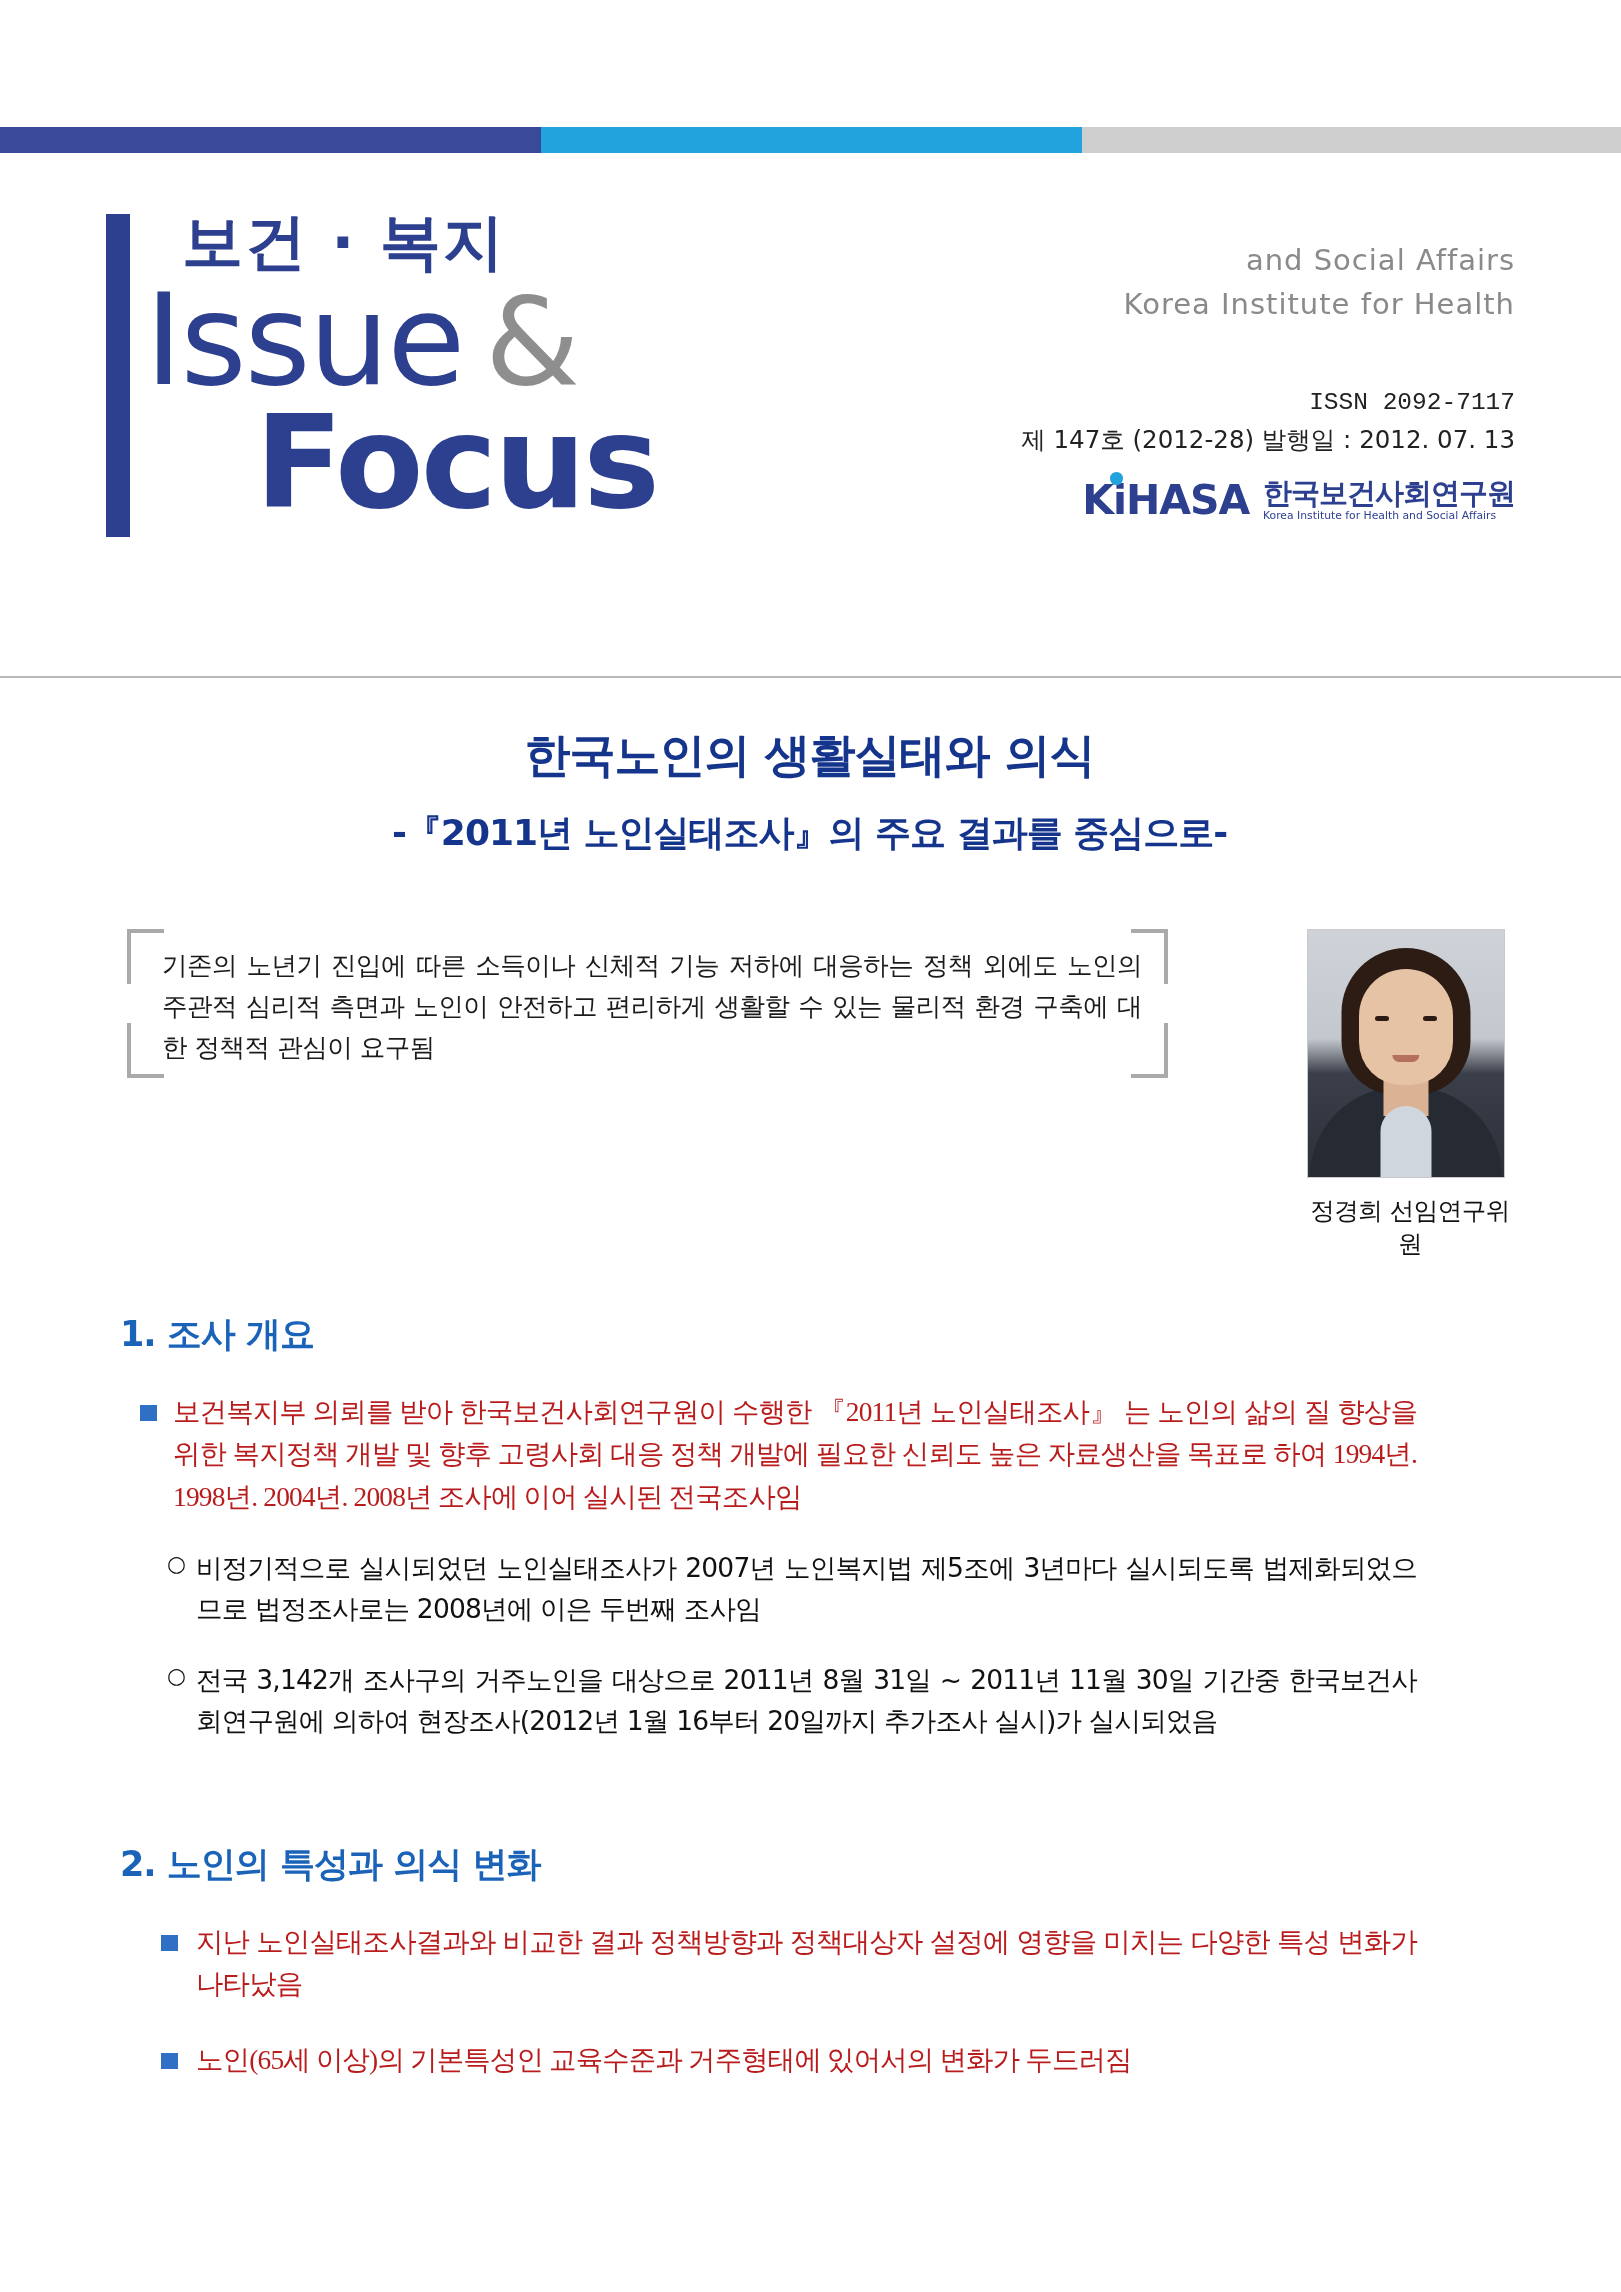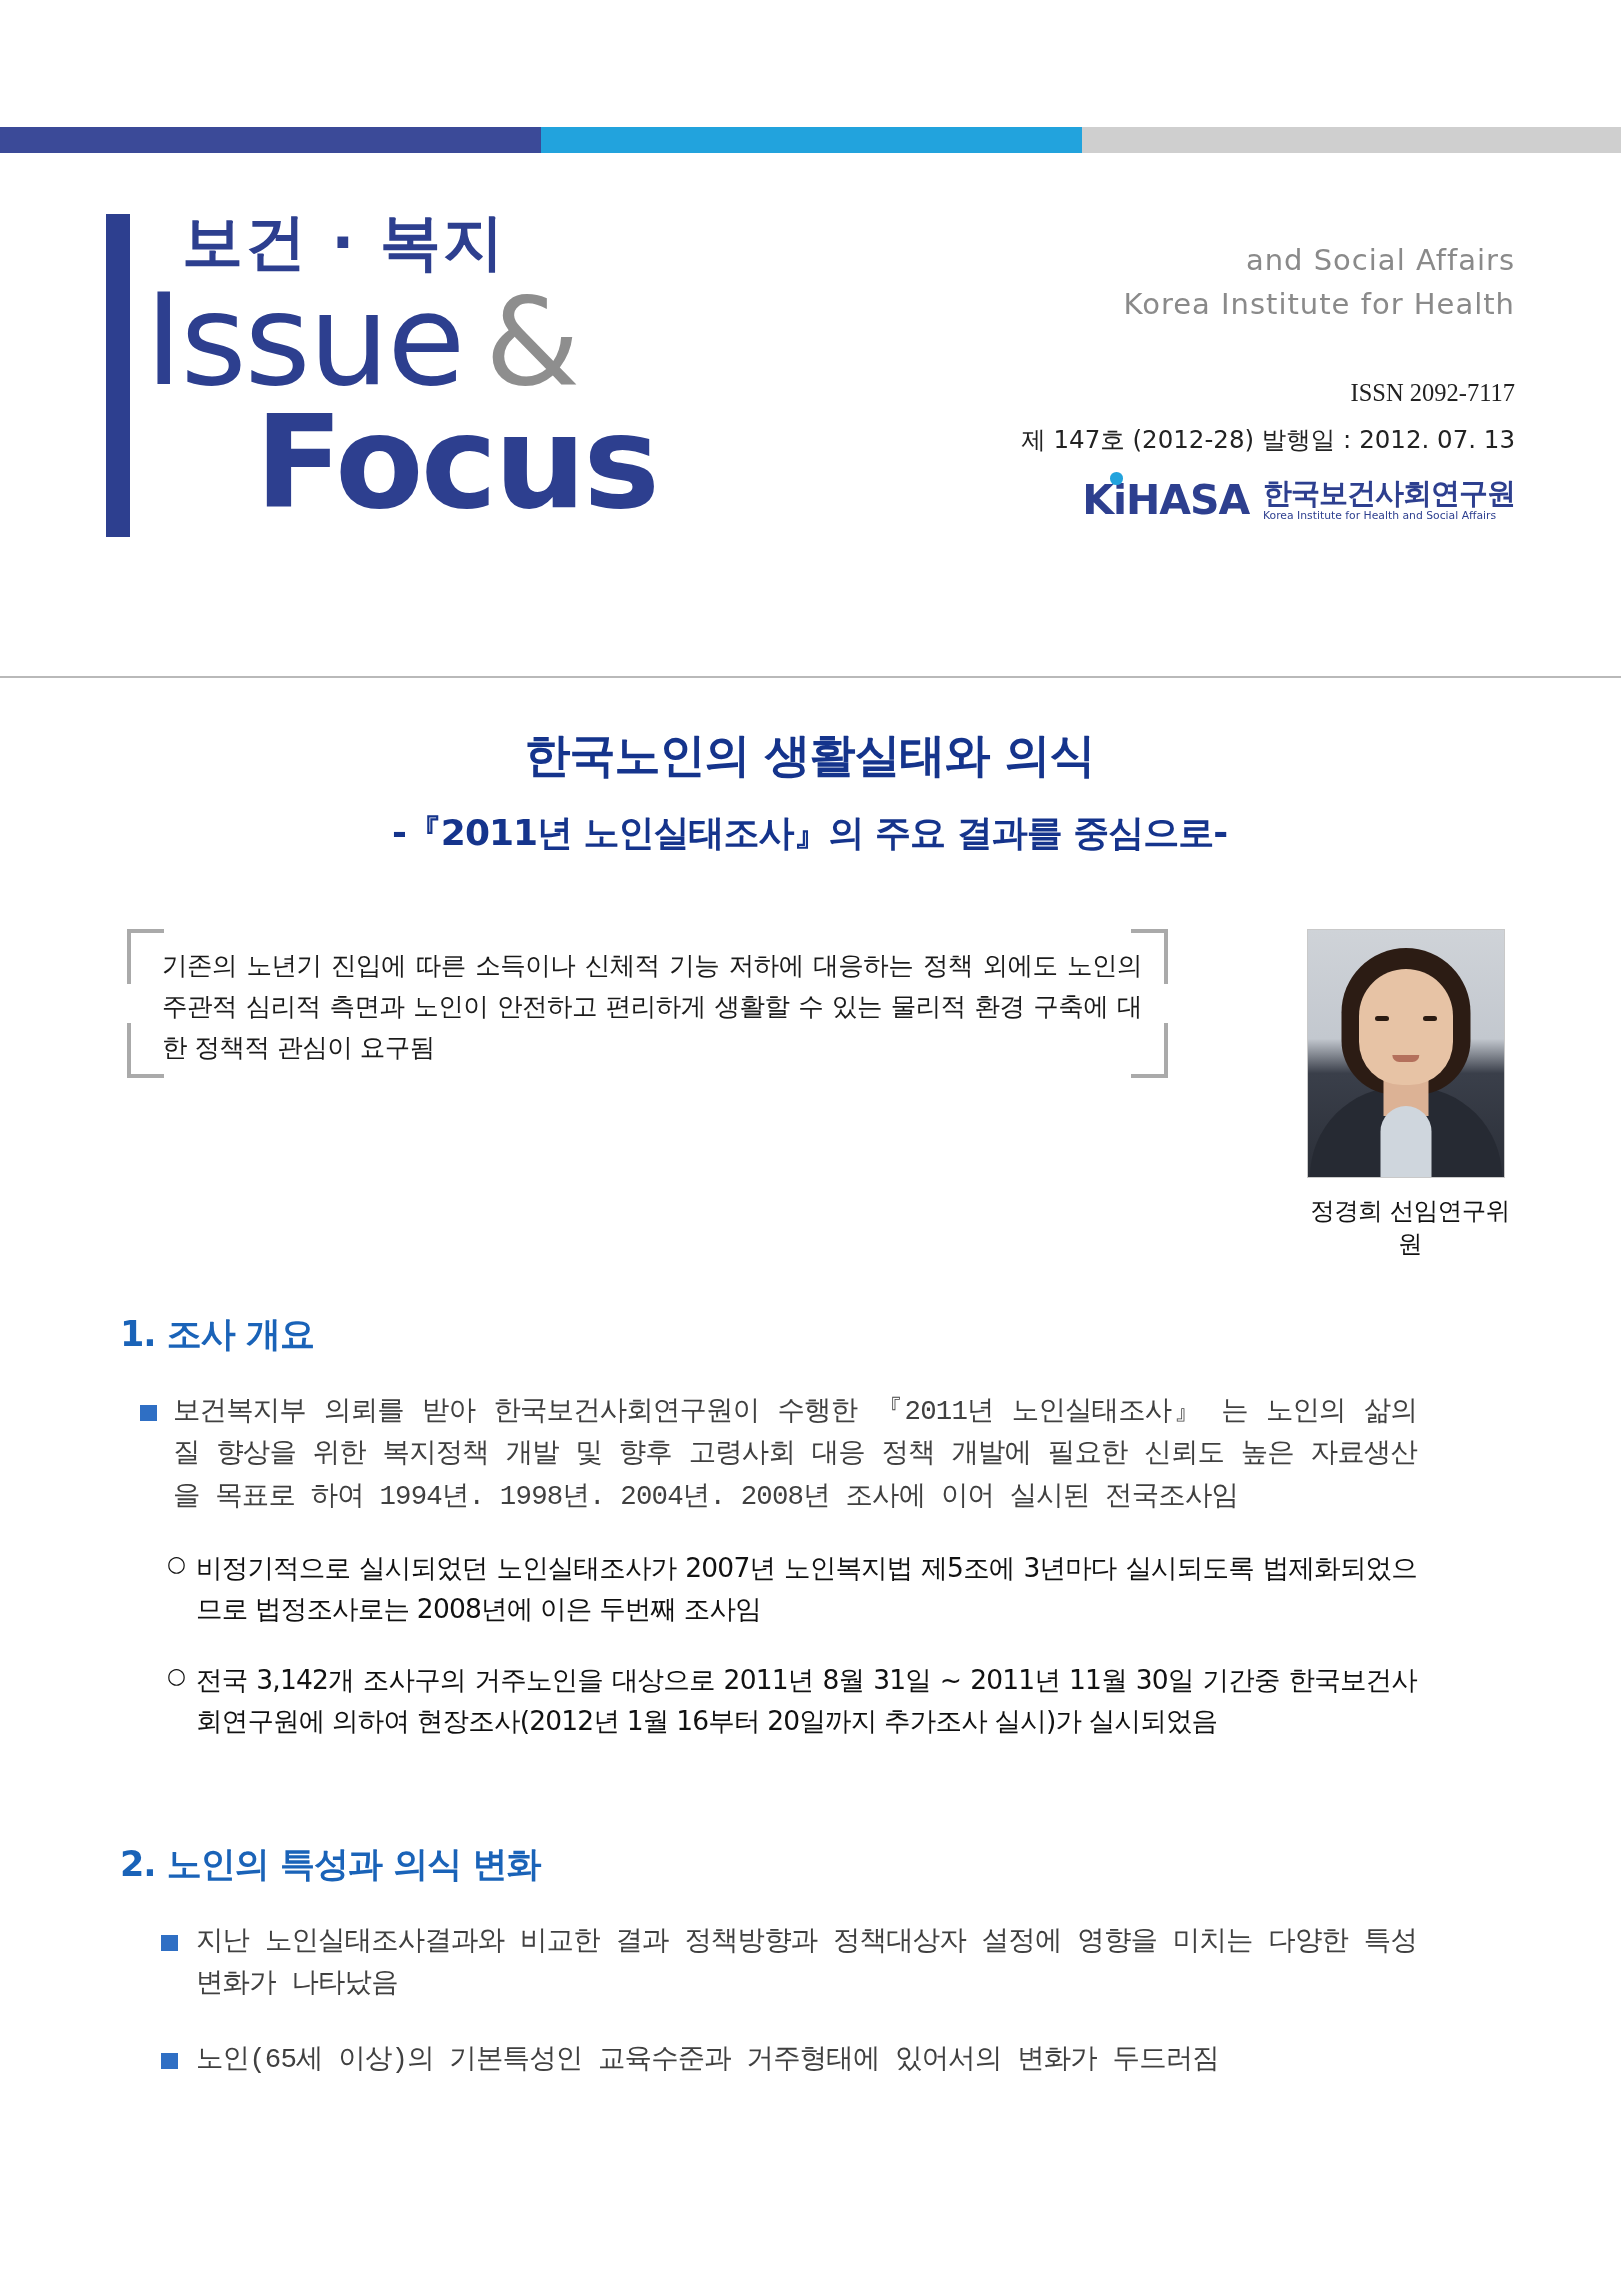--- a/index.html
+++ b/index.html
@@ -99,26 +99,26 @@
     text-align: right;
     font-family: "DejaVu Sans", sans-serif;
     color: #8a8a8a;
     font-size: 29px;
     line-height: 1.5;
     letter-spacing: 1px;
   }
   .issn {
     position: absolute;
     right: 106px;
-    top: 220px;
+    top: 230px;
     text-align: left;
     color: #222;
     font-size: 24.5px;
     line-height: 1.6;
-    font-family: Liberation Serif, serif;
+    font-family: Liberation Mono, monospace;
   }
   .issue-line {
     position: absolute;
     right: 106px;
     top: 270px;
     text-align: right;
     color: #222;
     font-size: 24.5px;
     font-family: "DejaVu Sans", sans-serif;
   }
@@ -339,24 +339,24 @@
     margin-left: 120px;
   }
   .bullets {
     margin: 33px 0 0 0;
     padding: 0;
     list-style: none;
   }
   .b1 {
     position: relative;
     margin: 0 129px 21.6px 173px;
-    font-family: Liberation Mono, monospace;
+    font-family: Liberation Serif, serif;
     font-size: 27.4px;
     line-height: 1.55;
-    color: #404040;
+    color: #b91c1c;
     text-align: justify;
     letter-spacing: -0.8px;
   }
   .b1::before {
     content: "";
     position: absolute;
     left: -33px;
     top: 13.7px;
     width: 16.7px;
     height: 16.7px;

